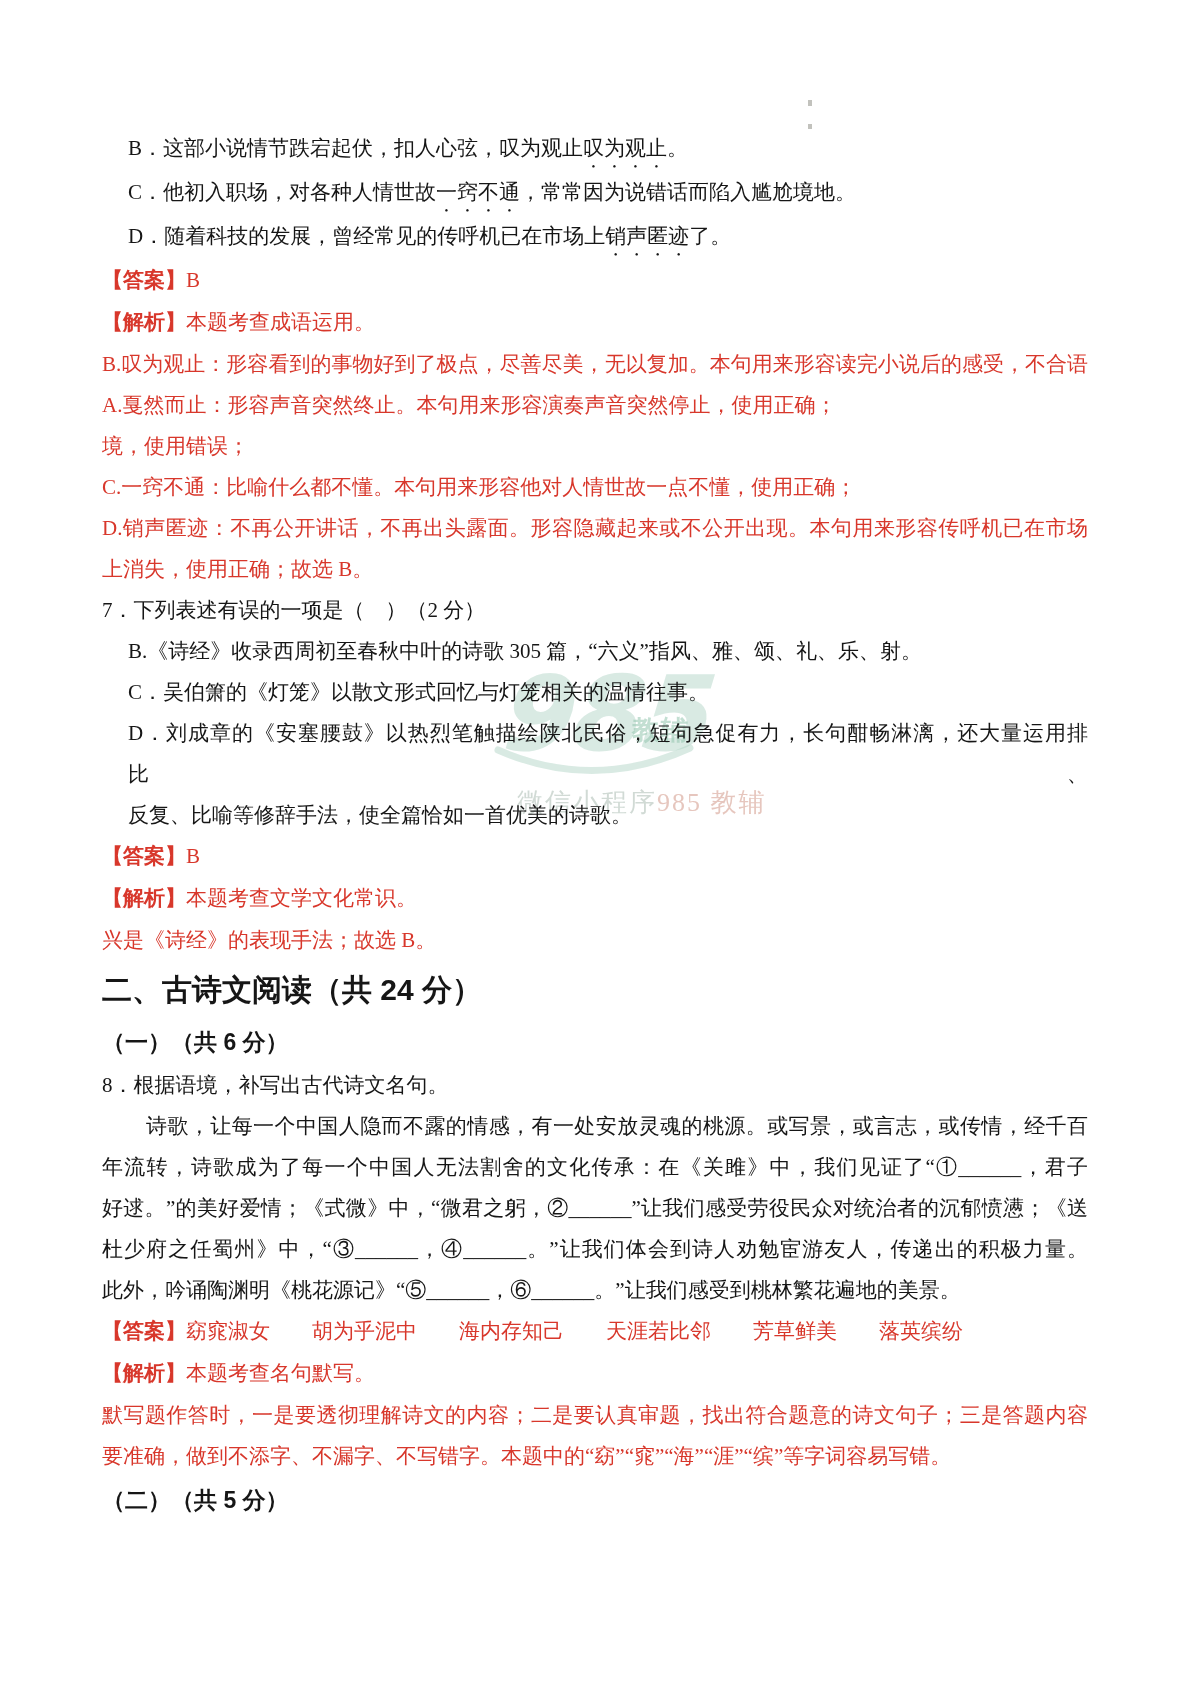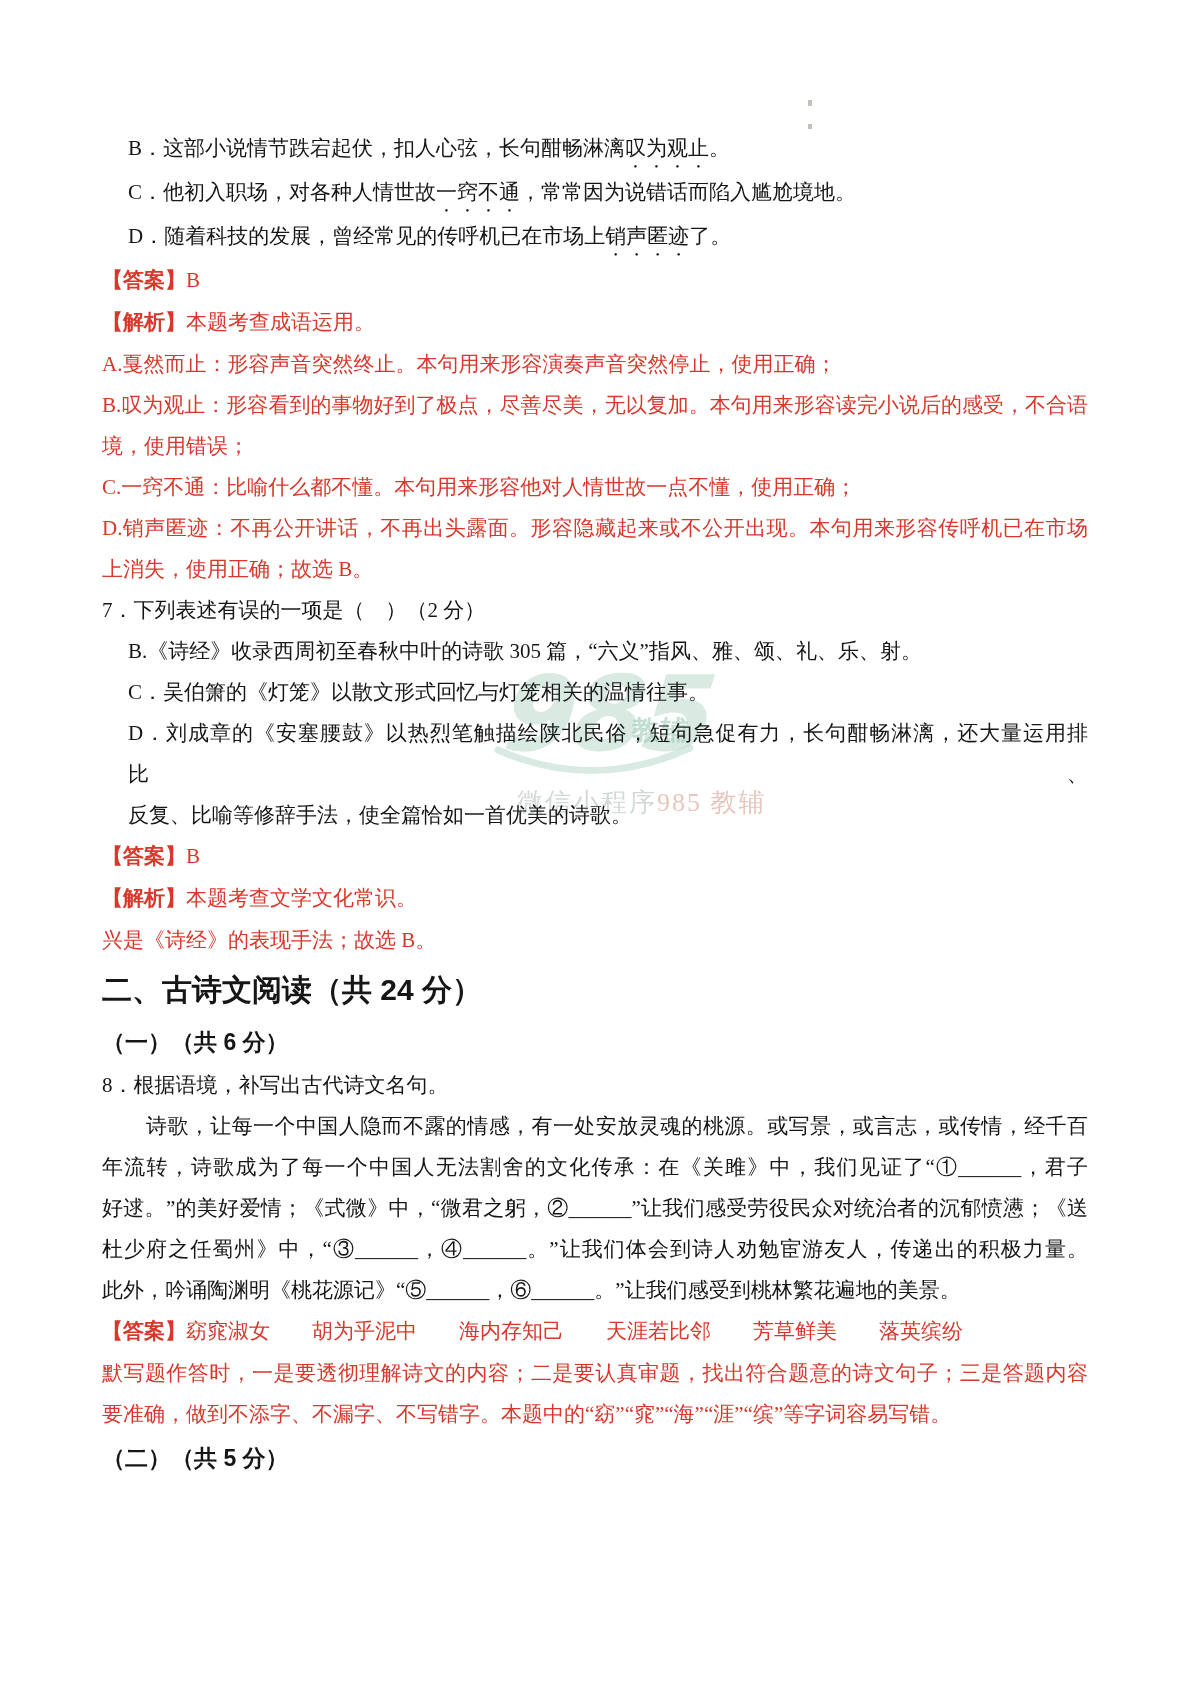--- a/index.html
+++ b/index.html
@@ -94,27 +94,27 @@
     </svg>
     <div class="wm-caption">
       <span class="wm-cap-prefix">微信小程序</span><span class="wm-cap-num">985</span><span class="wm-cap-suffix"> 教辅</span>
     </div>
   </div>
 
   <div class="speck speck-1"></div>
   <div class="speck speck-2"></div>
 
   <div class="doc" id="doc">
-      <div class="line opt"><span>B．这部小说情节跌宕起伏，扣人心弦，长句酣畅淋漓</span><span class="em-dots">叹为观止</span><span>。</span></div>
+      <div class="line opt"><span>B．这部小说情节跌宕起伏，扣人心弦，叹为观止</span><span class="em-dots">叹为观止</span><span>。</span></div>
       <div class="line opt"><span>C．他初入职场，对各种人情世故</span><span class="em-dots">一窍不通</span><span>，常常因为说错话而陷入尴尬境地。</span></div>
       <div class="line opt"><span>D．随着科技的发展，曾经常见的传呼机已在市场上</span><span class="em-dots">销声匿迹</span><span>了。</span></div>
       <div class="line plain red"><span class="ans-label">【答案】</span><span>B</span></div>
       <div class="line plain red"><span class="ans-label">【解析】</span><span>本题考查成语运用。</span></div>
+      <div class="line plain red just"><span>B.叹为观止：形容看到的事物好到了极点，尽善尽美，无以复加。本句用来形容读完小说后的感受，不合语</span></div>
       <div class="line plain red"><span>A.戛然而止：形容声音突然终止。本句用来形容演奏声音突然停止，使用正确；</span></div>
-      <div class="line plain red just"><span>B.叹为观止：形容看到的事物好到了极点，尽善尽美，无以复加。本句用来形容读完小说后的感受，不合语</span></div>
       <div class="line plain red"><span>境，使用错误；</span></div>
       <div class="line plain red"><span>C.一窍不通：比喻什么都不懂。本句用来形容他对人情世故一点不懂，使用正确；</span></div>
       <div class="line plain red just"><span>D.销声匿迹：不再公开讲话，不再出头露面。形容隐藏起来或不公开出现。本句用来形容传呼机已在市场</span></div>
       <div class="line plain red"><span>上消失，使用正确；故选 B。</span></div>
       <div class="line plain"><span>7．下列表述有误的一项是（　）（2 分）</span></div>
       <div class="line opt"><span>B.《诗经》收录西周初至春秋中叶的诗歌 305 篇，“六义”指风、雅、颂、礼、乐、射。</span></div>
       <div class="line opt"><span>C．吴伯箫的《灯笼》以散文形式回忆与灯笼相关的温情往事。</span></div>
       <div class="line opt just"><span>D．刘成章的《安塞腰鼓》以热烈笔触描绘陕北民俗，短句急促有力，长句酣畅淋漓，还大量运用排比、</span></div>
       <div class="line opt"><span>反复、比喻等修辞手法，使全篇恰如一首优美的诗歌。</span></div>
       <div class="line plain red"><span class="ans-label">【答案】</span><span>B</span></div>
@@ -122,19 +122,20 @@
       <div class="line plain red"><span>兴是《诗经》的表现手法；故选 B。</span></div>
       <div class="line head"><span>二、古诗文阅读（共 24 分）</span></div>
       <div class="line sub"><span>（一）（共 6 分）</span></div>
       <div class="line plain"><span>8．根据语境，补写出古代诗文名句。</span></div>
       <div class="line para1 just"><span>诗歌，让每一个中国人隐而不露的情感，有一处安放灵魂的桃源。或写景，或言志，或传情，经千百</span></div>
       <div class="line plain just"><span>年流转，诗歌成为了每一个中国人无法割舍的文化传承：在《关雎》中，我们见证了“①______，君子</span></div>
       <div class="line plain just"><span>好逑。”的美好爱情；《式微》中，“微君之躬，②______”让我们感受劳役民众对统治者的沉郁愤懑；《送</span></div>
       <div class="line plain just"><span>杜少府之任蜀州》中，“③______，④______。”让我们体会到诗人劝勉宦游友人，传递出的积极力量。</span></div>
       <div class="line plain"><span>此外，吟诵陶渊明《桃花源记》“⑤______，⑥______。”让我们感受到桃林繁花遍地的美景。</span></div>
       <div class="line plain red"><span class="ans-label">【答案】</span><span>窈窕淑女　　胡为乎泥中　　海内存知己　　天涯若比邻　　芳草鲜美　　落英缤纷</span></div>
+      <div class="line plain red"><span class="ans-label">【解析】</span><span>本题考查名句默写。</span></div>
       <div class="line plain red just"><span>默写题作答时，一是要透彻理解诗文的内容；二是要认真审题，找出符合题意的诗文句子；三是答题内容</span></div>
       <div class="line plain red"><span>要准确，做到不添字、不漏字、不写错字。本题中的“窈”“窕”“海”“涯”“缤”等字词容易写错。</span></div>
       <div class="line sub"><span>（二）（共 5 分）</span></div>
     </div>
 
 
 </div>
 
 </body></html>

